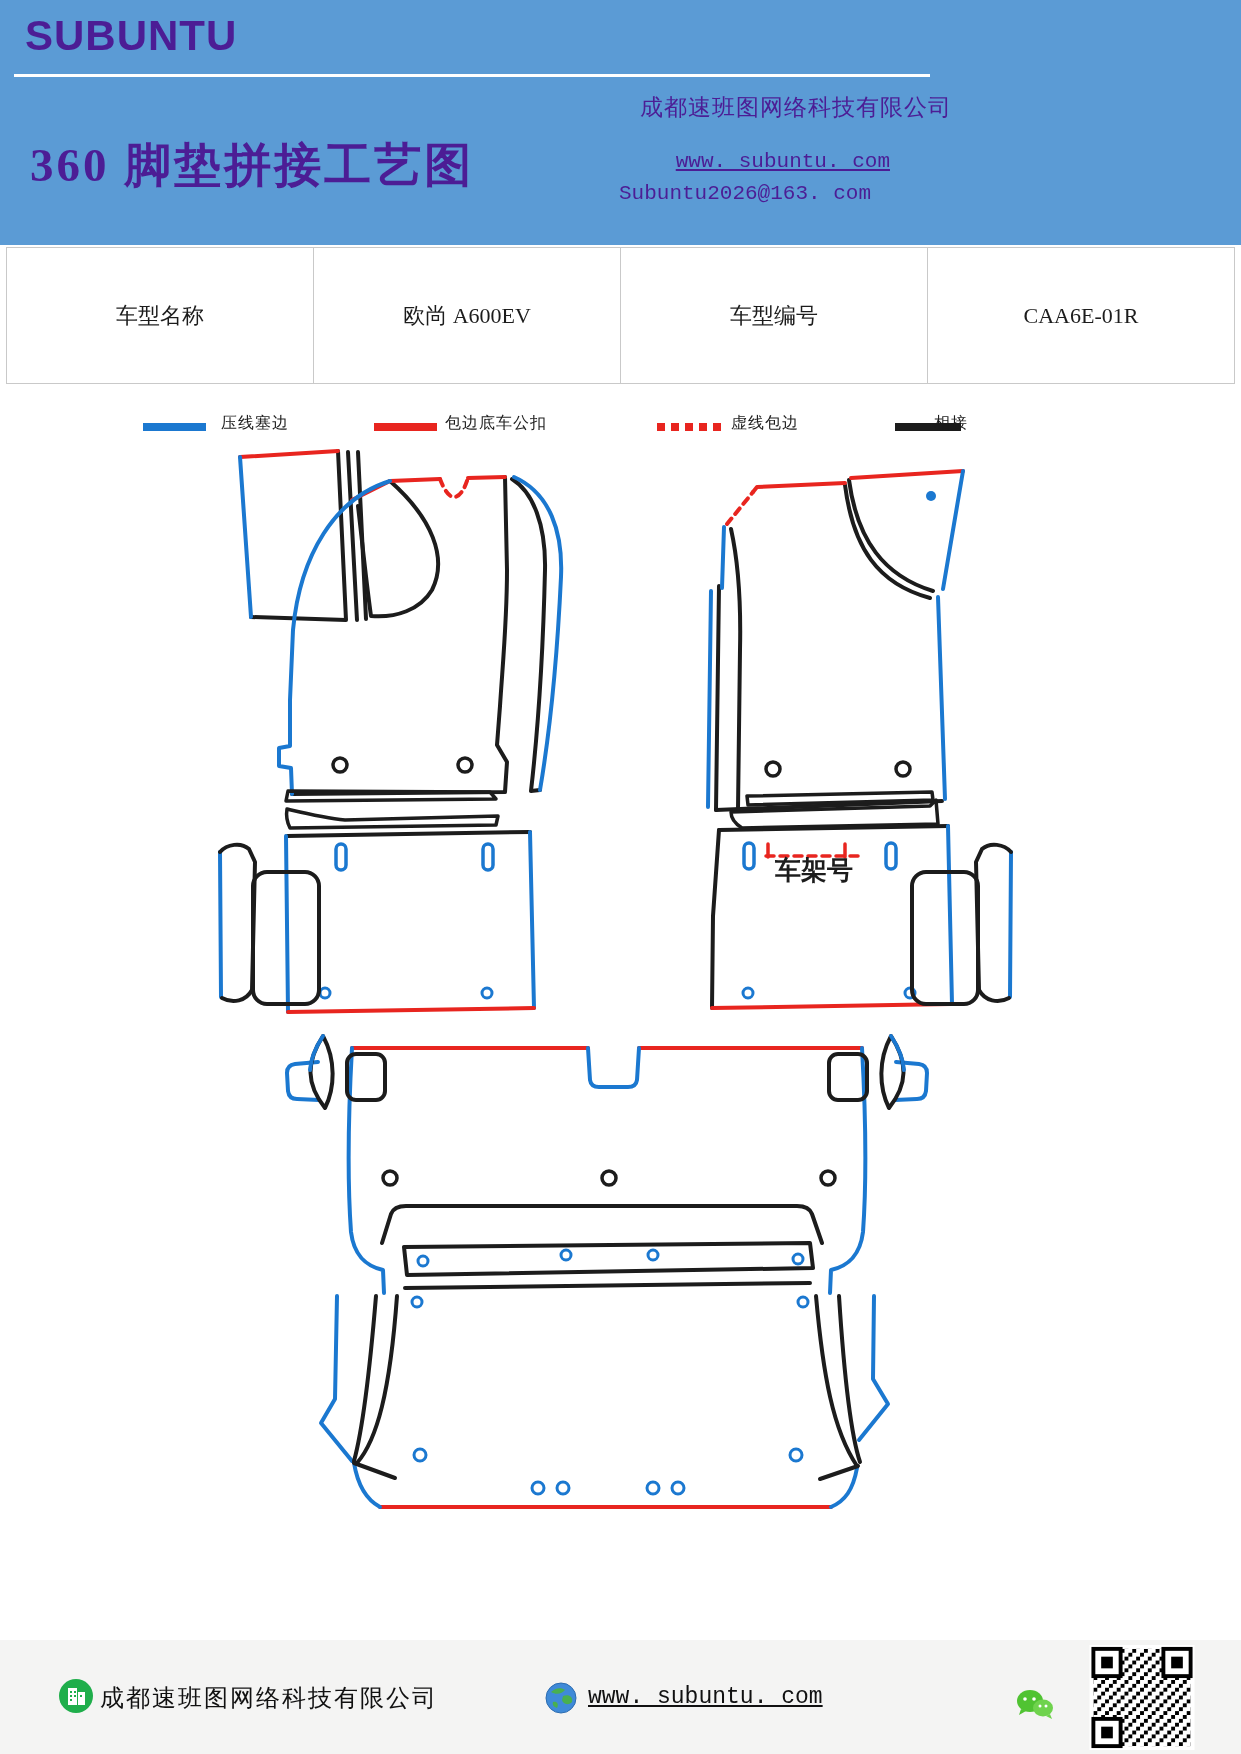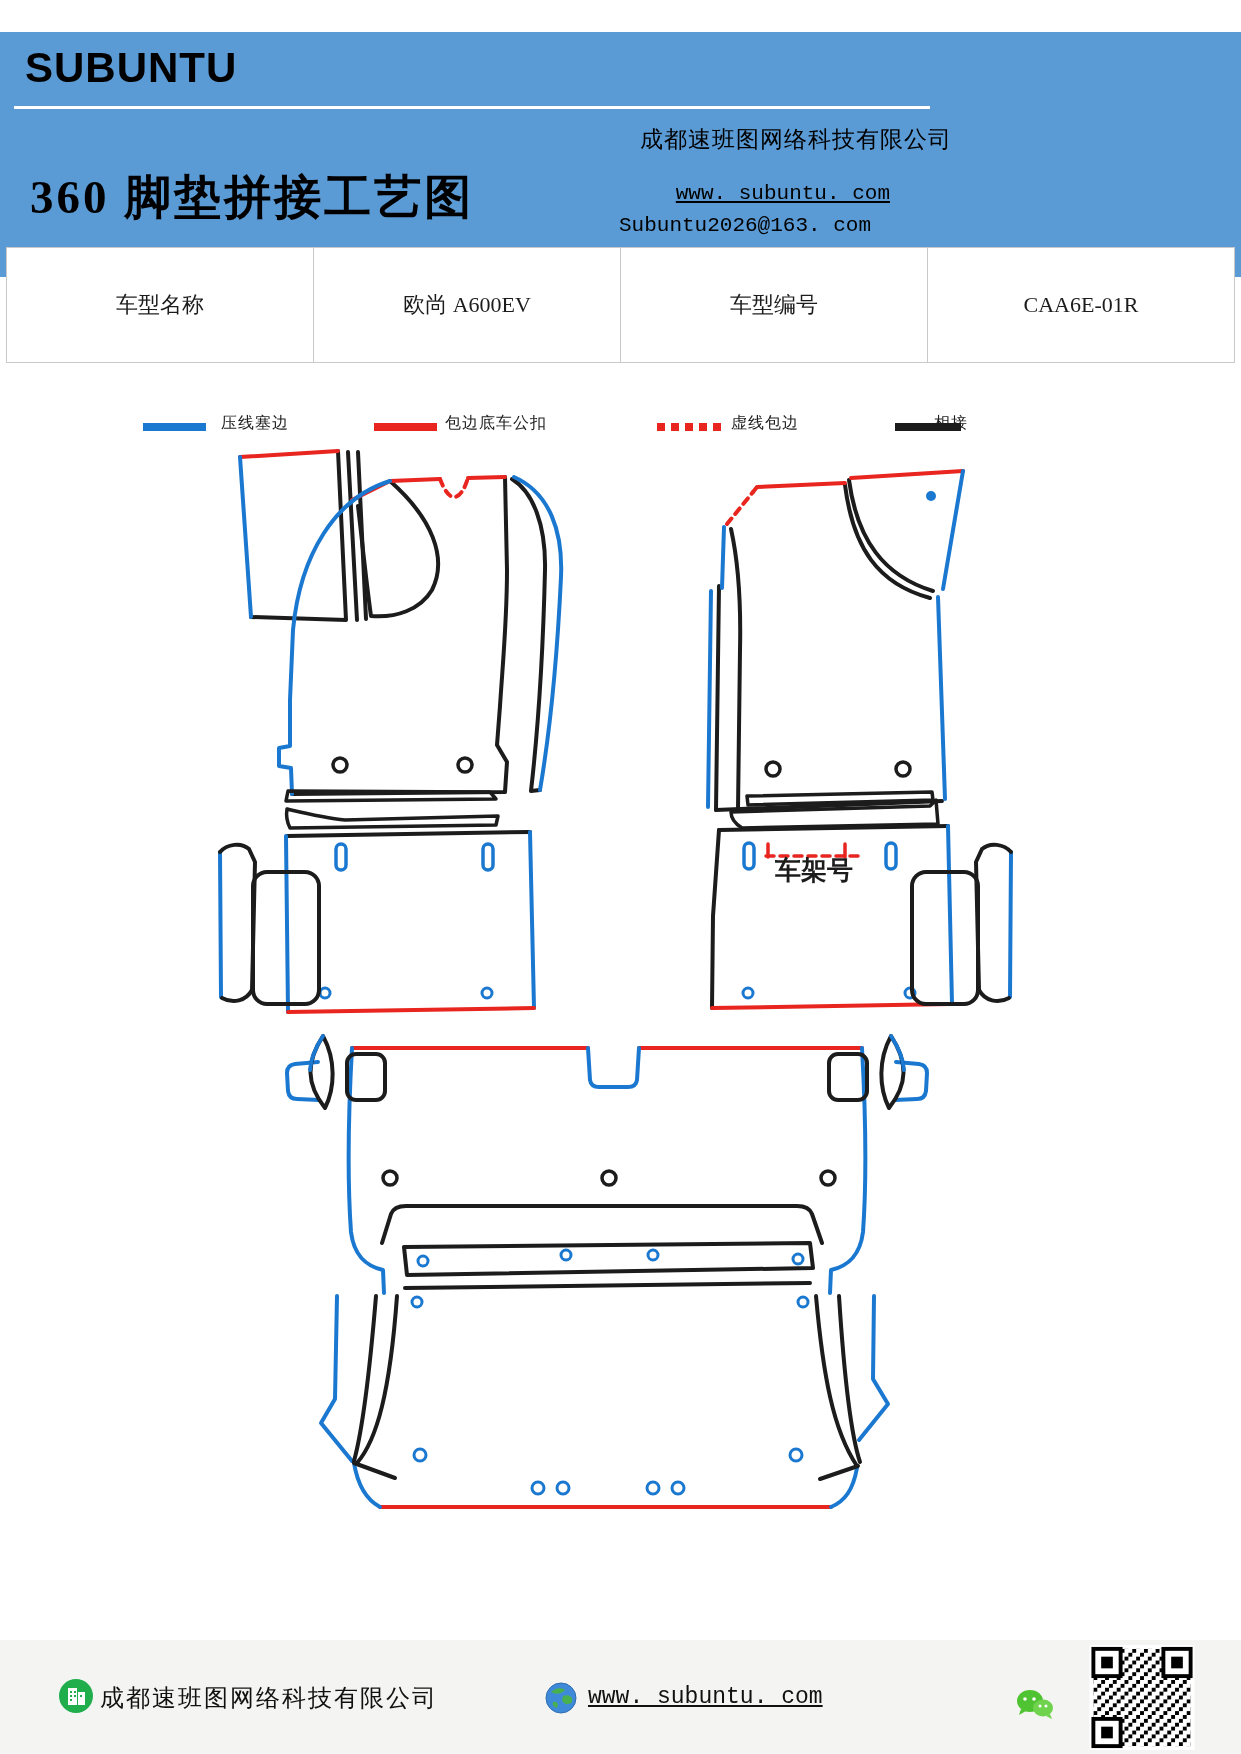--- a/index.html
+++ b/index.html
@@ -1,32 +1,32 @@
 <!DOCTYPE html>
 <html><head>
 <meta charset="utf-8">
 <style>
   html,body{margin:0;padding:0;background:#ffffff;}
   .page{position:relative;width:1241px;height:1754px;background:#fff;overflow:hidden;
         font-family:"Liberation Sans",sans-serif;color:#1c1c1c;}
   
-  .header{position:absolute;left:0;top:0;width:1241px;height:245px;background:#5b9bd5;color:#000000;margin-top:32px;}
+  .header{position:absolute;left:0;top:0;width:1241px;height:245px;background:#5b9bd5;color:#4c1d95;}
   .brand{position:absolute;left:25px;top:12px;font-size:42px;font-weight:800;letter-spacing:1px;}
   .header-rule{position:absolute;left:14px;top:74px;width:916px;height:3px;background:#fff;}
   .doc-title{position:absolute;left:30px;top:134px;font-size:47px;font-weight:700;letter-spacing:3px;
              font-family:"Liberation Serif","DejaVu Serif",serif;}
   .hdr-company{position:absolute;left:640px;top:92px;width:250px;text-align:right;font-size:23px;
                font-family:"Liberation Serif","DejaVu Serif",serif;letter-spacing:1px;white-space:nowrap;}
   .hdr-web{position:absolute;left:640px;top:150px;width:250px;text-align:right;font-size:21px;
            font-family:"Liberation Mono","DejaVu Sans Mono",monospace;text-decoration:underline;white-space:nowrap;}
   .hdr-mail{position:absolute;left:600px;top:182px;width:290px;text-align:center;font-size:21px;
             font-family:"Liberation Mono","DejaVu Sans Mono",monospace;white-space:nowrap;}
   .sop{position:absolute;left:1032px;top:48px;font-size:88px;font-weight:700;letter-spacing:2px;}
   
-  .info-table{position:absolute;left:6px;top:247px;width:1229px;height:116px;border-collapse:collapse;
+  .info-table{position:absolute;left:6px;top:247px;width:1229px;height:137px;border-collapse:collapse;
               background:#fff;table-layout:fixed;}
   .info-table td{border:1px solid #c9c9c9;text-align:center;vertical-align:middle;font-size:22px;
                  font-family:"Liberation Serif","DejaVu Serif",serif;}
   
   .legend{position:absolute;left:0;top:405px;width:1241px;height:45px;}
   .legend .sw{position:absolute;top:18px;height:8px;}
   .legend .lab{position:absolute;top:8px;font-size:16px;font-family:"Liberation Serif","DejaVu Serif",serif;letter-spacing:1px;}
   
   .footer{position:absolute;left:0;top:1640px;width:1241px;height:114px;background:#f4f4f3;}
   .f-company{position:absolute;left:100px;top:42px;font-size:24px;letter-spacing:2px;

